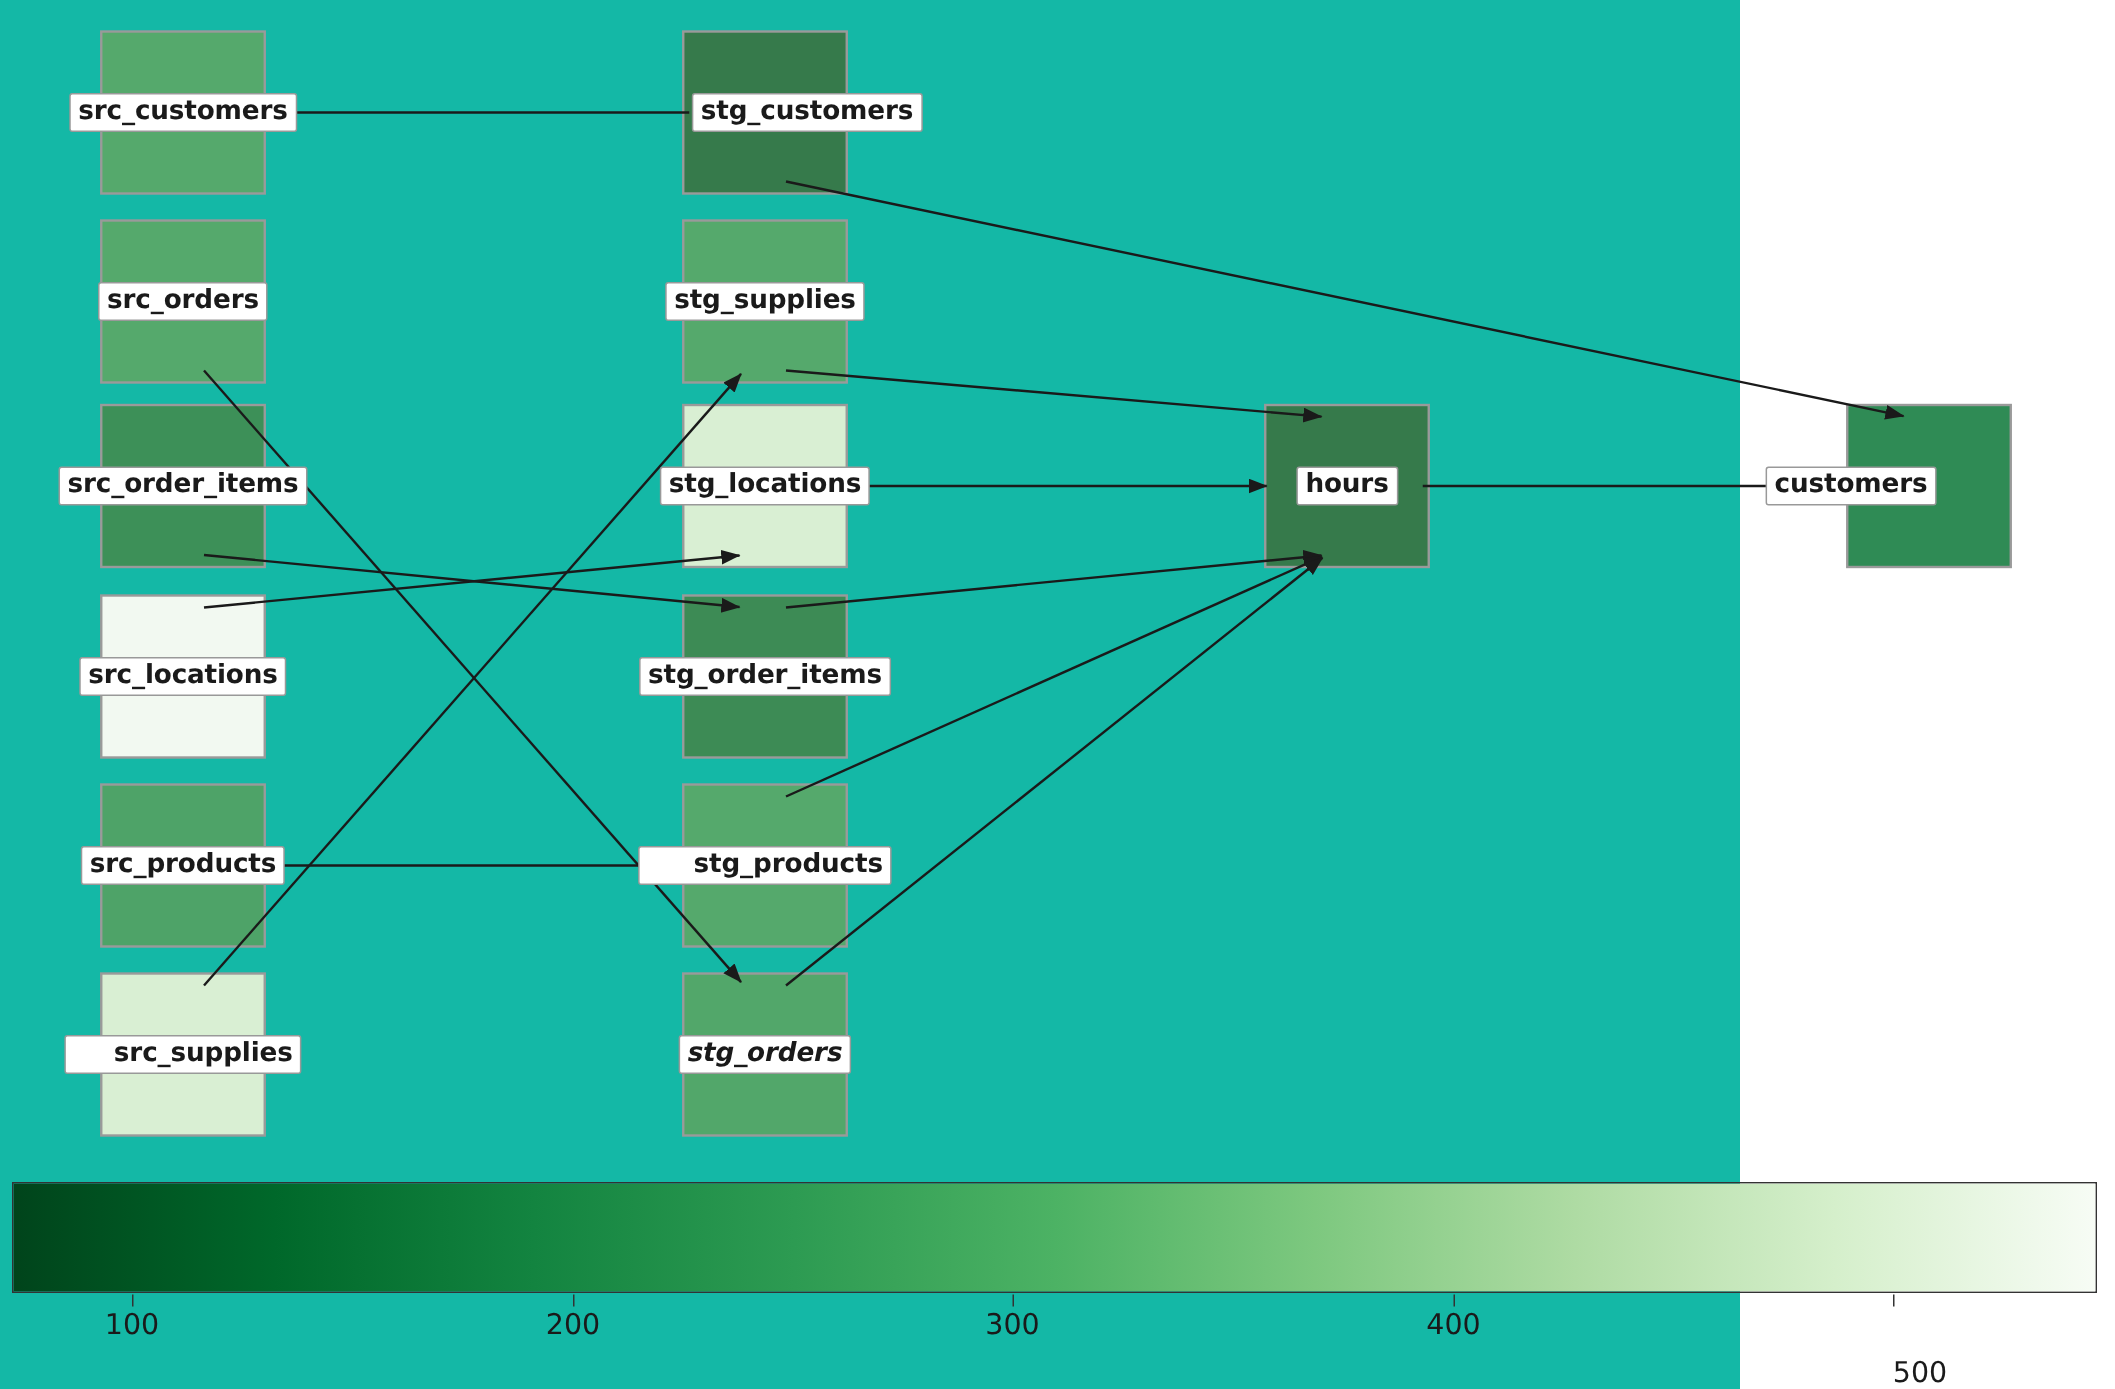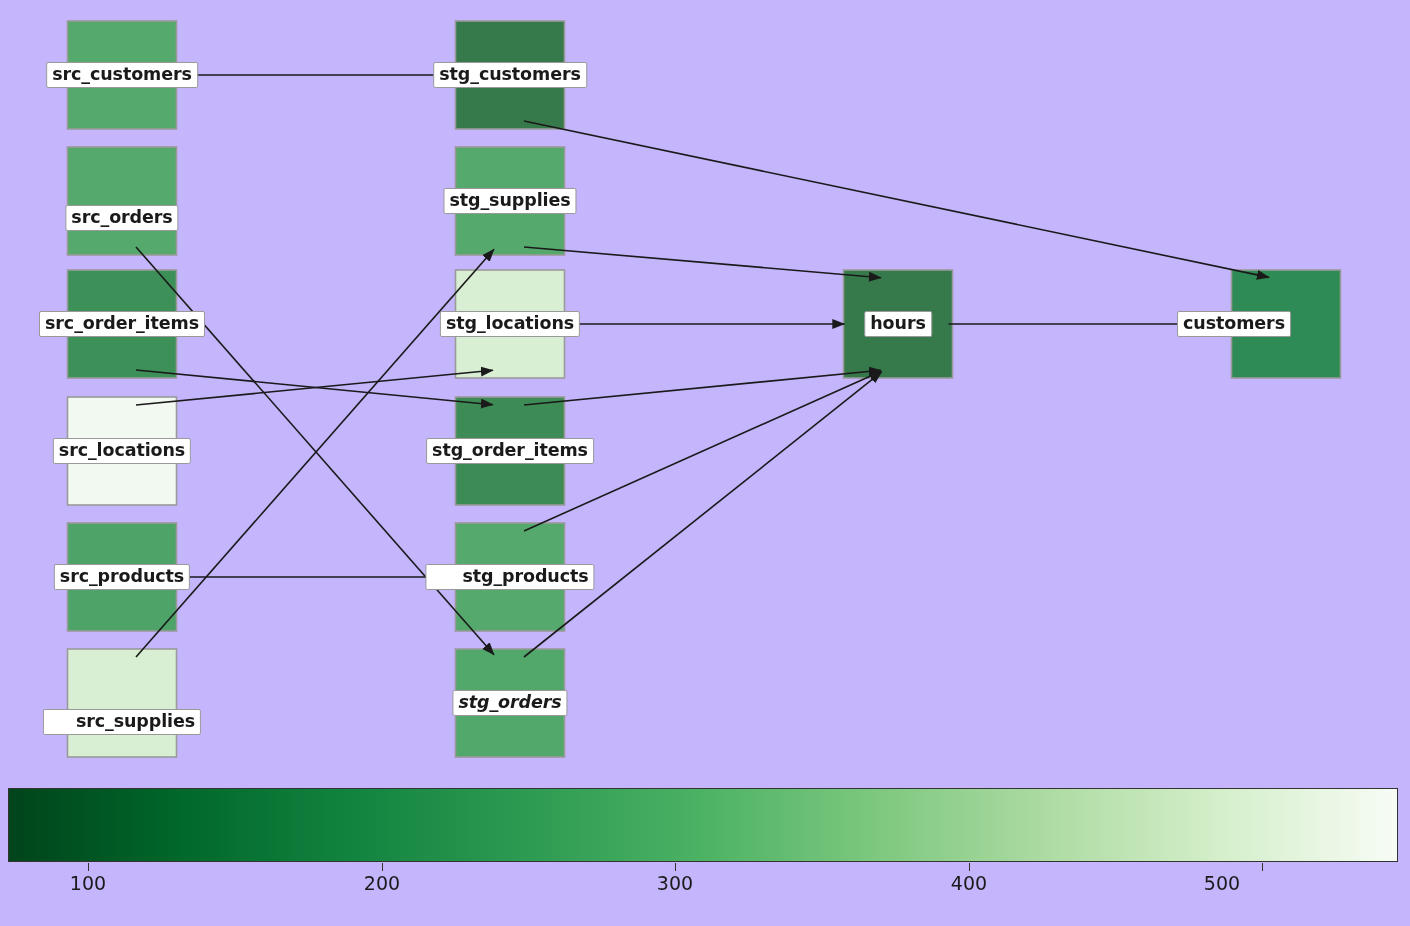--- a/index.html
+++ b/index.html
@@ -1,17 +1,17 @@
 <!DOCTYPE html>
 <html><head>
 <meta charset="utf-8">
 <style>
   html,body{margin:0;padding:0;background:#ffffff;}
   body{width:1410px;height:926px;overflow:hidden;font-family:"DejaVu Sans",sans-serif;}
-  #stage{position:relative;width:1410px;height:926px;background:#c4b5fd;}
+  #stage{position:relative;width:1160px;height:926px;background:#14b8a6;}
   #graph-svg{position:absolute;left:0;top:0;width:1410px;height:926px;}
   .node-label{
     position:absolute;
     transform:translate(-50%,-50%);
     background:#ffffff;
     border:1.6px solid #999999;
     border-radius:2px;
     padding:2px 5px 3px 5px;
     font-family:"DejaVu Sans",sans-serif;
     font-weight:bold;
@@ -78,26 +78,26 @@
         <line x1="560.5" y1="324" x2="844.5" y2="324" stroke="#1a1a1a" stroke-width="1.6" marker-end="url(#arrowhead)"></line>
         <line x1="524" y1="405" x2="881.0140785146999" y2="370.29029792218194" stroke="#1a1a1a" stroke-width="1.6" marker-end="url(#arrowhead)"></line>
         <line x1="524" y1="531" x2="881.2613960171282" y2="371.2247645590066" stroke="#1a1a1a" stroke-width="1.6" marker-end="url(#arrowhead)"></line>
         <line x1="524" y1="657" x2="881.6542183751905" y2="371.87010923977874" stroke="#1a1a1a" stroke-width="1.6" marker-end="url(#arrowhead)"></line>
         <line x1="948.5" y1="324" x2="1232.5" y2="324" stroke="#1a1a1a" stroke-width="1.6" marker-end="url(#arrowhead)"></line>
       </g>
   </svg>
 
   <div id="node-labels">
       <div class="node-label" style="left: 122px; top: 75px;">src_customers</div>
-      <div class="node-label" style="left: 122px; top: 218px;">src_orders</div>
+      <div class="node-label" style="left: 122px; top: 201px;">src_orders</div>
       <div class="node-label" style="left: 122px; top: 324px;">src_order_items</div>
       <div class="node-label" style="left: 122px; top: 451px;">src_locations</div>
       <div class="node-label" style="left: 122px; top: 577px;">src_products</div>
-      <div class="node-label" style="left: 122px; top: 722px; padding-left: 32px;">src_supplies</div>
-      <div class="node-label" style="left: 510px; top: 75px; text-align: right;">stg_customers</div>
+      <div class="node-label" style="left: 122px; top: 703px; padding-left: 32px;">src_supplies</div>
+      <div class="node-label" style="left: 538px; top: 75px; text-align: right;">stg_customers</div>
       <div class="node-label" style="left: 510px; top: 201px;">stg_supplies</div>
       <div class="node-label" style="left: 510px; top: 324px;">stg_locations</div>
       <div class="node-label" style="left: 510px; top: 451px;">stg_order_items</div>
       <div class="node-label" style="left: 510px; top: 577px; padding-left: 36px;">stg_products</div>
       <div class="node-label" style="left: 510px; top: 703px; font-style: italic;">stg_orders</div>
       <div class="node-label" style="left: 898px; top: 324px;">hours</div>
       <div class="node-label" style="left: 1234px; top: 324px;">customers</div>
     </div>
 
   <div id="colorbar-wrap">
@@ -108,16 +108,16 @@
   <div id="colorbar-ticks">
       <div class="cb-tick" style="left: 88px;"></div>
       <div class="cb-ticklabel" style="left: 88px;">100</div>
       <div class="cb-tick" style="left: 382px;"></div>
       <div class="cb-ticklabel" style="left: 382px;">200</div>
       <div class="cb-tick" style="left: 675px;"></div>
       <div class="cb-ticklabel" style="left: 675px;">300</div>
       <div class="cb-tick" style="left: 969px;"></div>
       <div class="cb-ticklabel" style="left: 969px;">400</div>
       <div class="cb-tick" style="left: 1262px;"></div>
-      <div class="cb-ticklabel" style="left: 1222px;">500</div>
+      <div class="cb-ticklabel" style="left: 1280px; margin-top: 32px;">500</div>
     </div>
 
 </div>
 
 </body></html>

